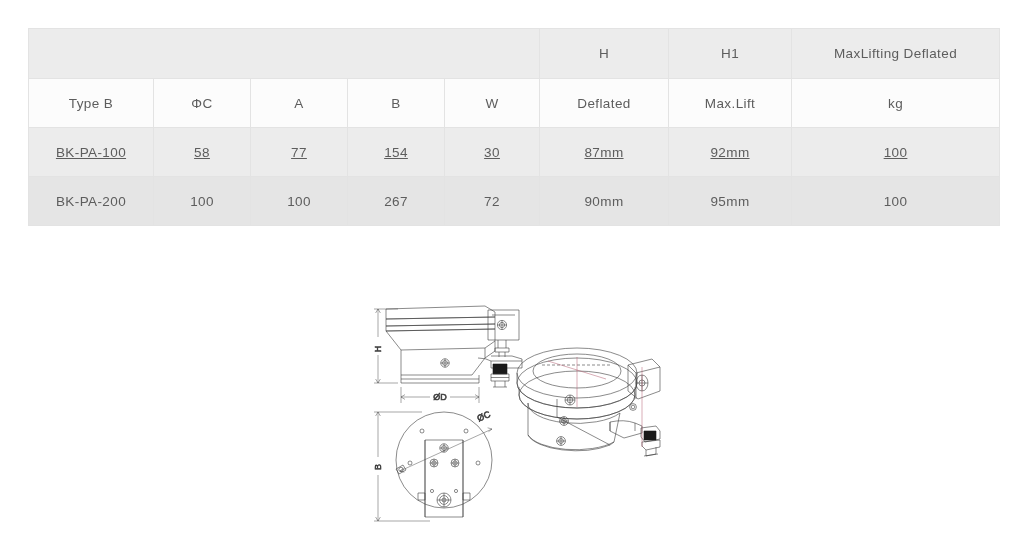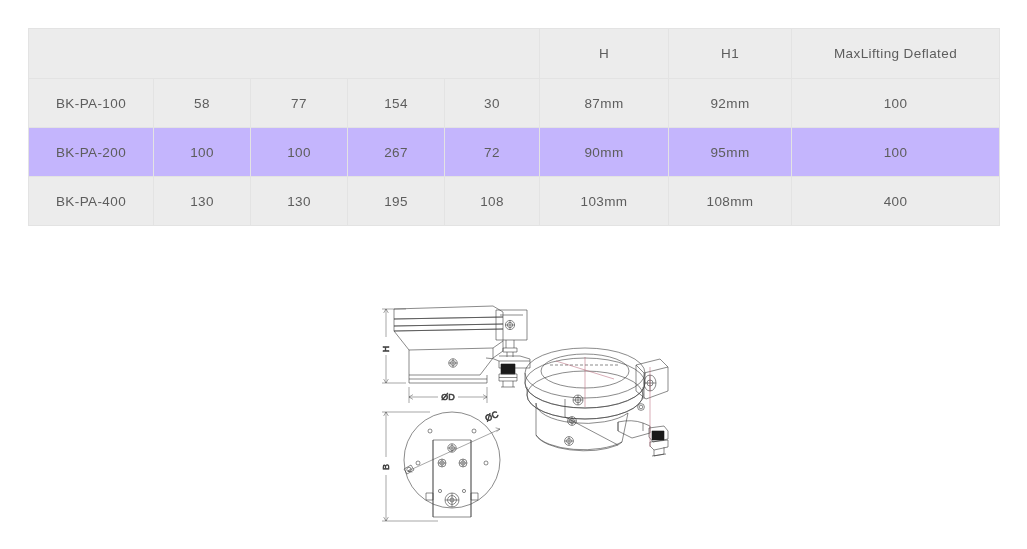--- a/index.html
+++ b/index.html
@@ -48,27 +48,27 @@
   col.c-w    { width: 95px; }
   col.c-h    { width: 129px; }
   col.c-h1   { width: 123px; }
   col.c-cap  { width: 208px; }
 
   tr.row-head-top th { background: #ececec; height: 50px; }
   tr.row-head-top th.blank-span { background: #ececec; }
 
   tr.row-head-sub td { background: #fcfcfc; height: 49px; }
 
-  tr.row-shade td { background: #ececec; }
-  tr.row-plain td { background: #c4b5fd; }
+  tr.row-shade td { background: #ececec; text-decoration: underline; }
+  tr.row-plain td { background: #e5e5e5; }
 
   
   .drawing-area {
     position: absolute;
-    left: 360px;
+    left: 352px;
     top: 295px;
     width: 330px;
     height: 245px;
     text-decoration: underline;
   }
   .drawing-area svg { display: block; }
   .dim-label {
     font-family: "Liberation Sans", sans-serif;
     font-size: 9px;
     fill: #4a4a4a;
@@ -88,20 +88,30 @@
         <col class="c-h">
         <col class="c-h1">
         <col class="c-cap">
     </colgroup>
     <thead>
       <tr class="row-head-top">
         <th class="blank-span" colspan="5"></th>
         <th>H</th>
         <th>H1</th>
         <th>MaxLifting Deflated</th>
+      </tr>
+      <tr class="row-head-sub">
+        <td>Type B</td>
+        <td>ΦC</td>
+        <td>A</td>
+        <td>B</td>
+        <td>W</td>
+        <td>Deflated</td>
+        <td>Max.Lift</td>
+        <td>kg</td>
       </tr>
     </thead>
     <tbody>
       <tr class="row-shade">
         <td>BK-PA-100</td>
         <td>58</td>
         <td>77</td>
         <td>154</td>
         <td>30</td>
         <td>87mm</td>
@@ -111,30 +121,20 @@
       <tr class="row-plain">
         <td>BK-PA-200</td>
         <td>100</td>
         <td>100</td>
         <td>267</td>
         <td>72</td>
         <td>90mm</td>
         <td>95mm</td>
         <td>100</td>
       </tr>
-      <tr class="row-shade">
-        <td>BK-PA-400</td>
-        <td>130</td>
-        <td>130</td>
-        <td>195</td>
-        <td>108</td>
-        <td>103mm</td>
-        <td>108mm</td>
-        <td>400</td>
-      </tr>
     </tbody>
   </table>
 </div>
 
 <div class="drawing-area">
   <svg width="330" height="245" viewBox="0 0 330 245" xmlns="http://www.w3.org/2000/svg">
     <g fill="none" stroke="#3c3c3c" stroke-width="0.6" stroke-linejoin="round">
 
       <g>
 

